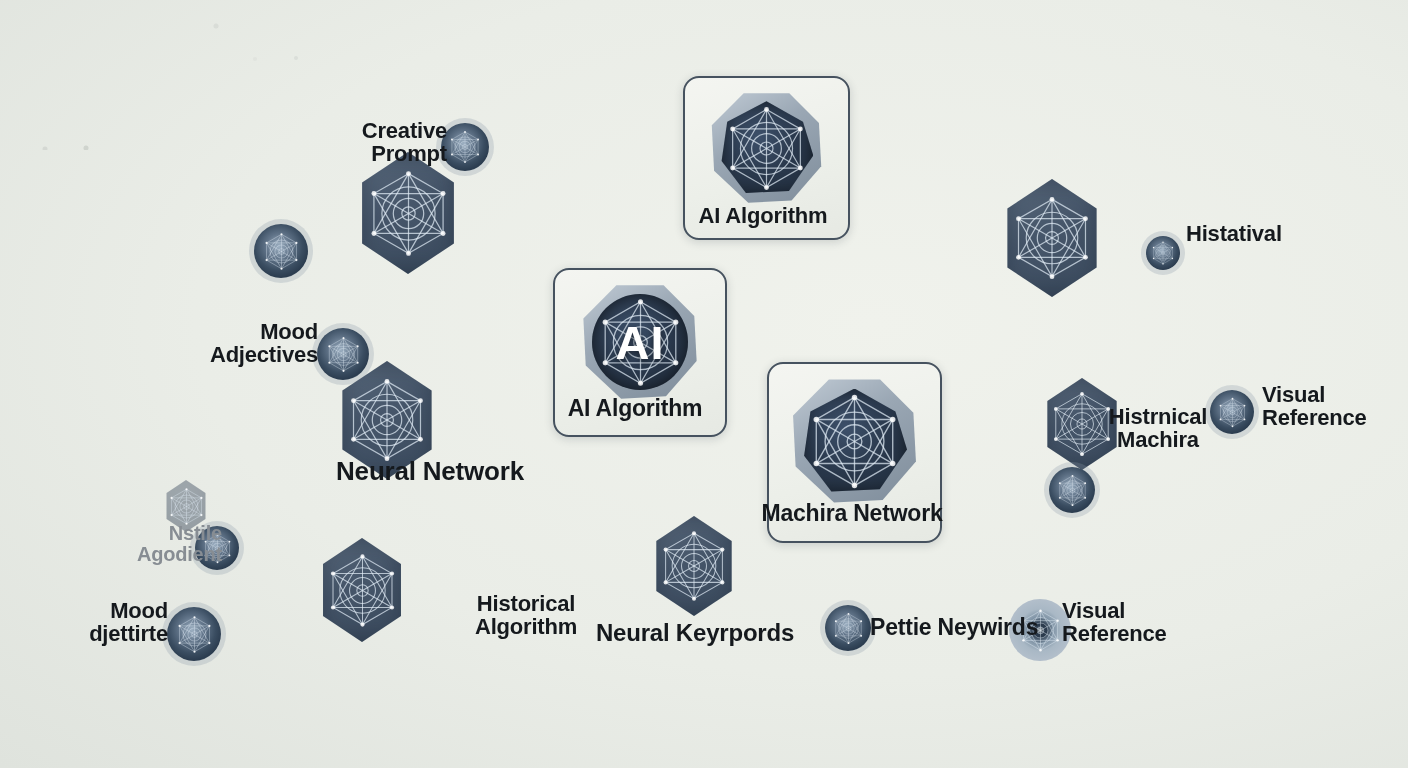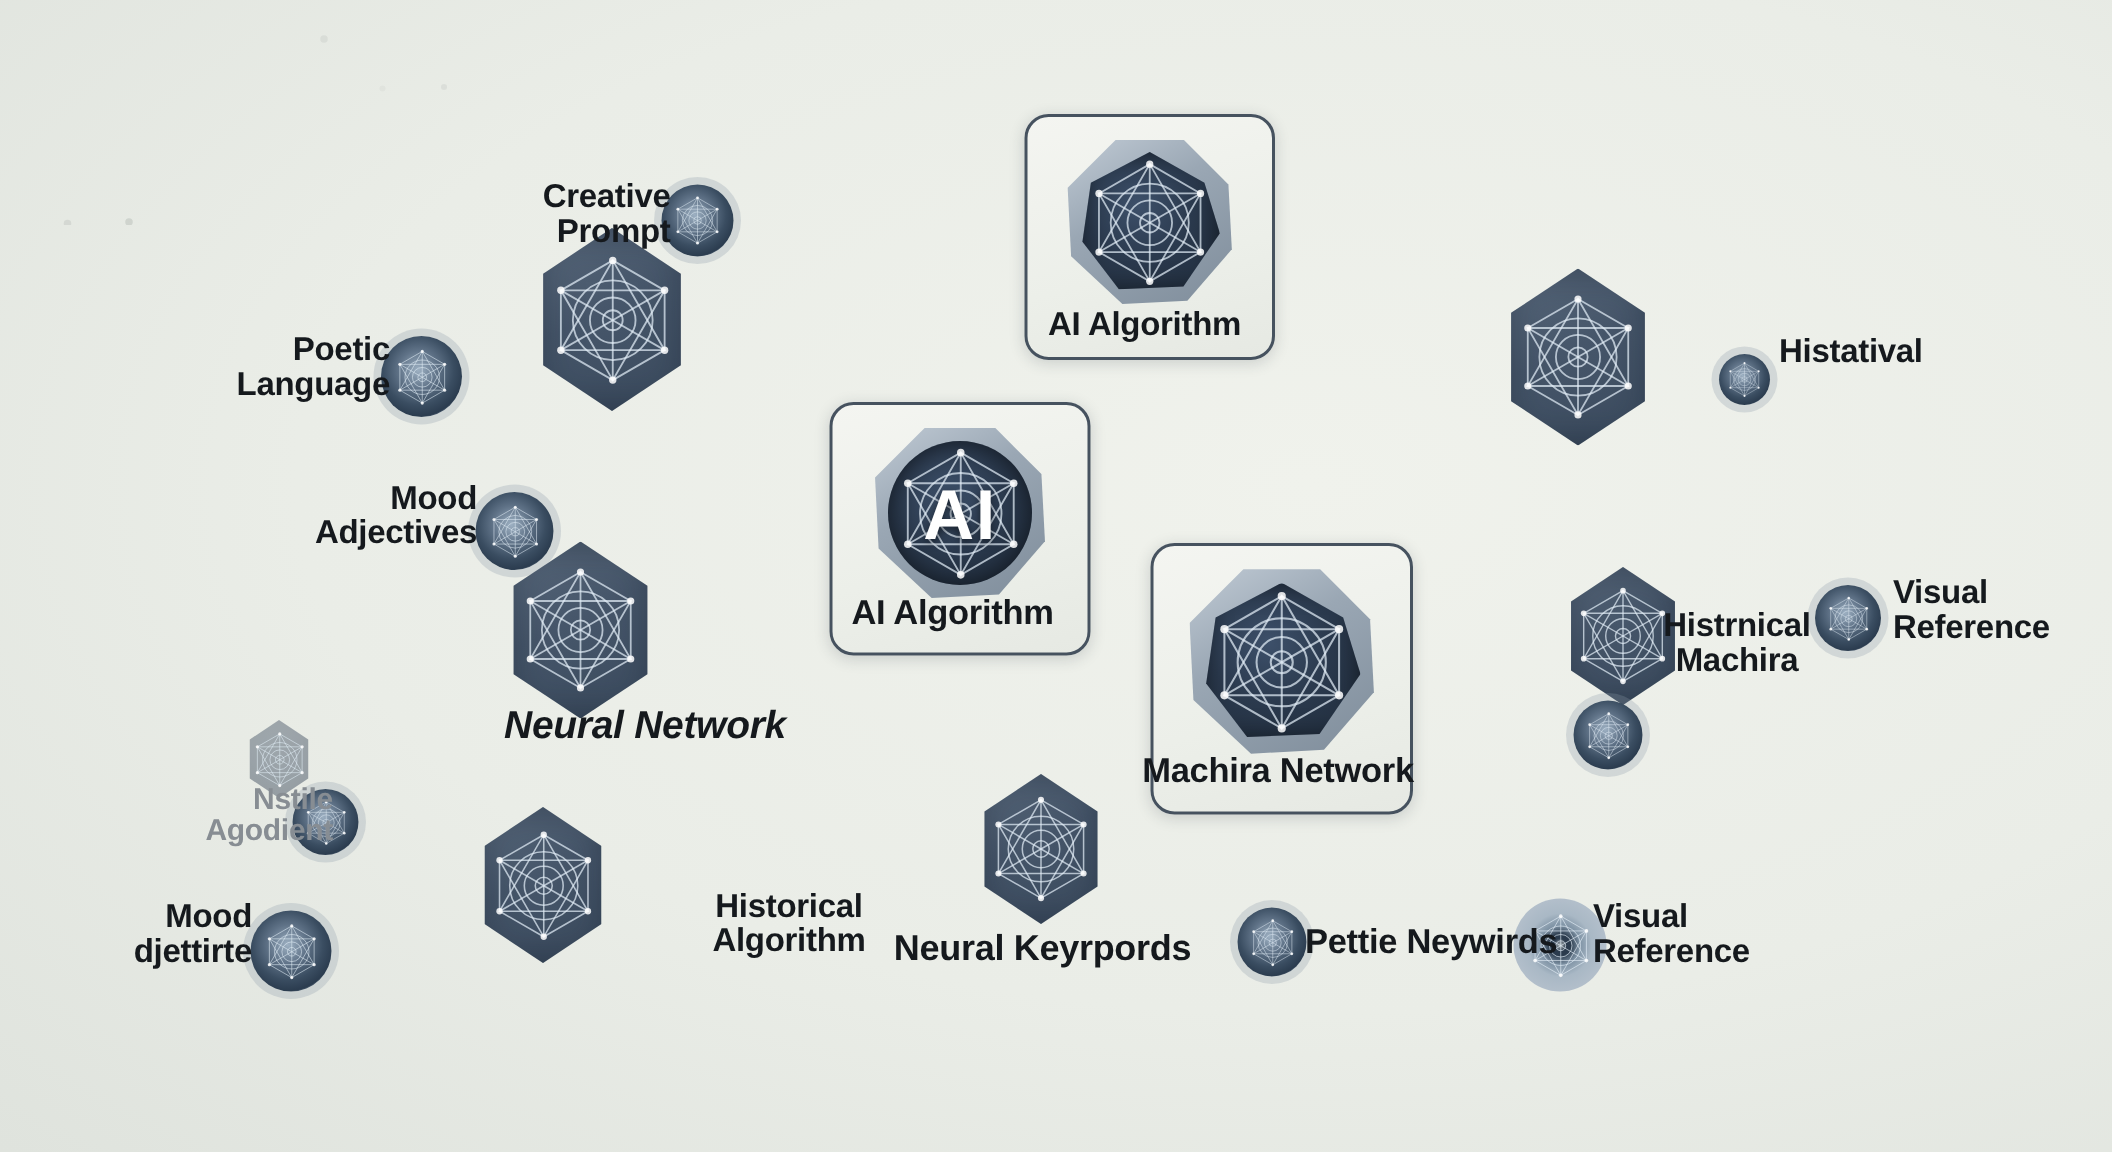--- a/index.html
+++ b/index.html
@@ -278,24 +278,20 @@
         <line x1="0" y1="0" x2="36.4" y2="21.0"></line>
         <circle class="wd" cx="36.4" cy="21.0" r="2.6"></circle>
         <line x1="0" y1="0" x2="0.0" y2="42.0"></line>
         <circle class="wd" cx="0.0" cy="42.0" r="2.6"></circle>
         <line x1="0" y1="0" x2="-36.4" y2="21.0"></line>
         <circle class="wd" cx="-36.4" cy="21.0" r="2.6"></circle>
         <line x1="0" y1="0" x2="-36.4" y2="-21.0"></line>
         <circle class="wd" cx="-36.4" cy="-21.0" r="2.6"></circle>
       </svg>
     </div>
-    <div class="lbl" style="font-size: 22px; top: 221px; right: 1148px; text-align: right;">
-      <div>Poetic</div>
-      <div>Language</div>
-    </div>
     <div class="node dot" style="left: 317px; top: 328px; width: 52px; height: 52px; z-index: 3;">
       <svg class="web" viewBox="-50 -50 100 100" width="39" height="39">
         <polygon points="0.0,-42.0 36.4,-21.0 36.4,21.0 0.0,42.0 -36.4,21.0 -36.4,-21.0"></polygon>
         <polygon points="0.0,-42.0 36.4,21.0 -36.4,21.0"></polygon>
         <polygon points="0.0,42.0 -36.4,-21.0 36.4,-21.0"></polygon>
         <circle r="28"></circle>
         <circle r="16"></circle>
         <circle r="7"></circle>
         <line x1="0" y1="0" x2="0.0" y2="-42.0"></line>
         <circle class="wd" cx="0.0" cy="-42.0" r="2.6"></circle>
@@ -331,21 +327,21 @@
         <line x1="0" y1="0" x2="36.4" y2="21.0"></line>
         <circle class="wd" cx="36.4" cy="21.0" r="2.6"></circle>
         <line x1="0" y1="0" x2="0.0" y2="42.0"></line>
         <circle class="wd" cx="0.0" cy="42.0" r="2.6"></circle>
         <line x1="0" y1="0" x2="-36.4" y2="21.0"></line>
         <circle class="wd" cx="-36.4" cy="21.0" r="2.6"></circle>
         <line x1="0" y1="0" x2="-36.4" y2="-21.0"></line>
         <circle class="wd" cx="-36.4" cy="-21.0" r="2.6"></circle>
       </svg>
     </div>
-    <div class="lbl bold" style="font-size: 26px; top: 470px; left: 430px; transform: translateX(-50%); text-align: center; font-style: italic;">
+    <div class="lbl bold" style="font-size: 26px; top: 458px; left: 430px; transform: translateX(-50%); text-align: center;">
       <div>Neural Network</div>
     </div>
     <div class="box" style="left: 683px; top: 76px; width: 163px; height: 160px; z-index: 4;">
       <div class="sphere" style="width: 114px; height: 114px;">
         <div class="oct"></div>
         <div class="core poly"></div>
         <svg class="web" viewBox="-50 -50 100 100" width="93" height="93">
           <polygon points="0.0,-42.0 36.4,-21.0 36.4,21.0 0.0,42.0 -36.4,21.0 -36.4,-21.0"></polygon>
           <polygon points="0.0,-42.0 36.4,21.0 -36.4,21.0"></polygon>
           <polygon points="0.0,42.0 -36.4,-21.0 36.4,-21.0"></polygon>

